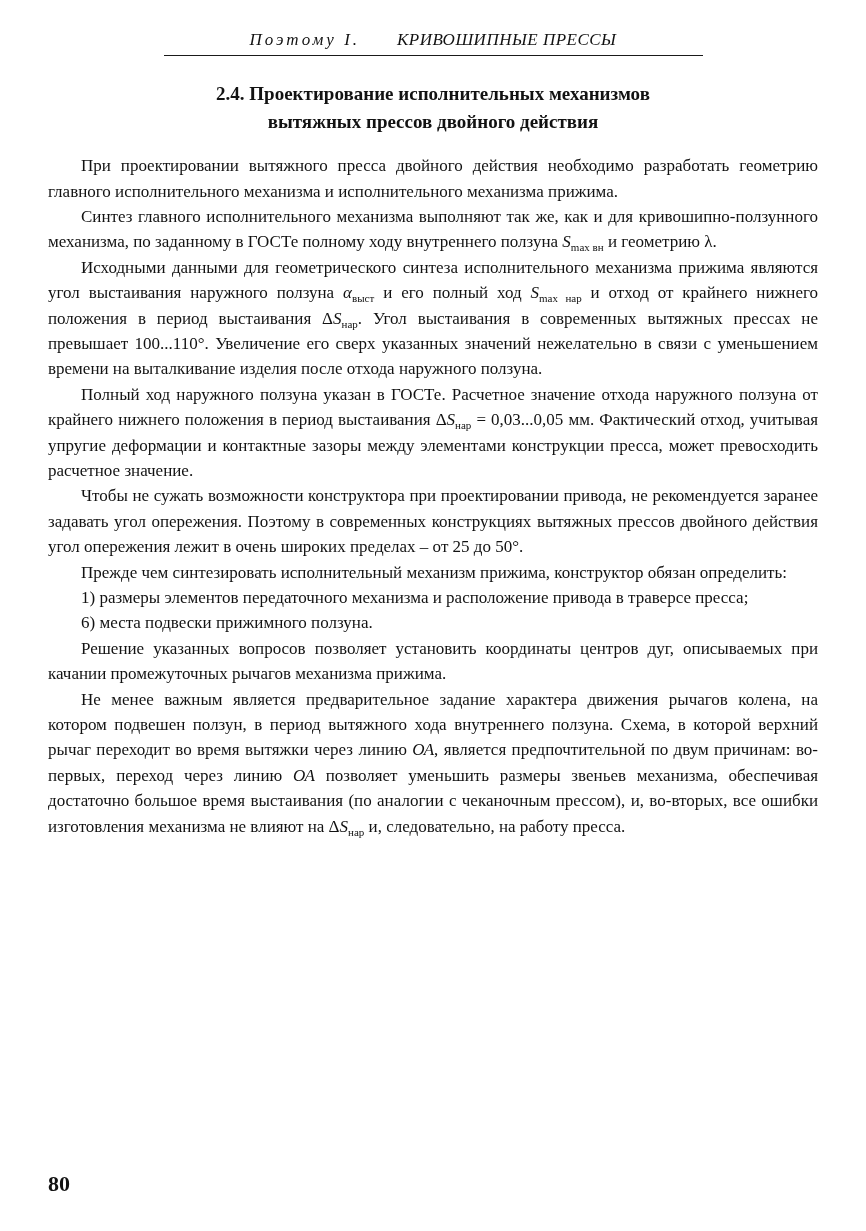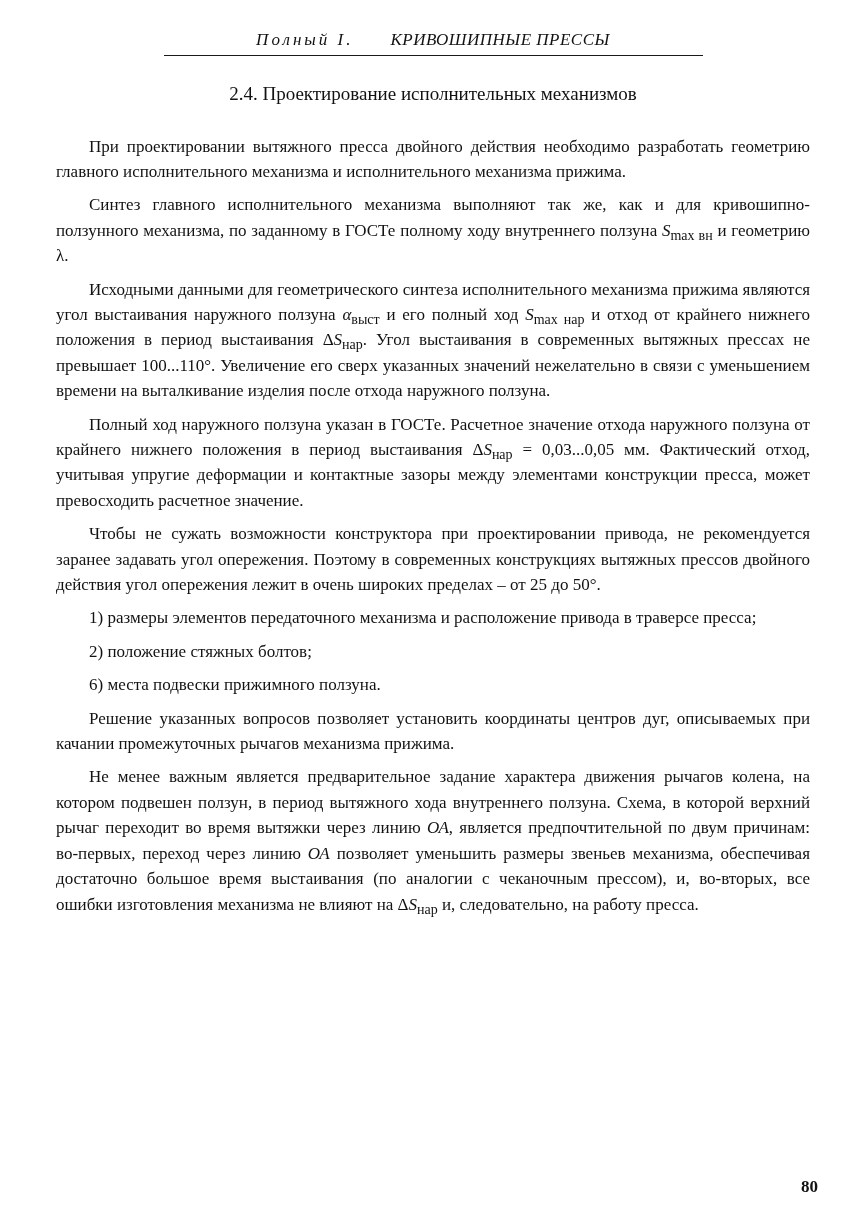--- a/index.html
+++ b/index.html
@@ -37,72 +37,72 @@
     margin-left: 31px;
   }
   .head-rule {
     border: none;
     border-top: 1.6px solid #1a1a1a;
     width: 70%;
     margin: 5px auto 0 auto;
   }
   h1.section-title {
     font-size: 19px;
-    font-weight: normal;
+    font-weight: bold;
     text-align: center;
     line-height: 1.45;
     margin: 24px 0 18px 0;
   }
   main.body-text {
     font-size: 17px;
     line-height: 25.4px;
     text-align: justify;
   }
   main.body-text p {
-    margin: 8px;
+    margin: 0;
     text-indent: 33px;
   }
   main.body-text sub {
-    font-size: 14px;
+    font-size: 11px;
     line-height: 0;
   }
   main.body-text i {
     font-style: italic;
   }
   footer.page-footer {
     margin-top: auto;
-    font-size: 17px;
+    font-size: 22px;
     font-weight: bold;
-    text-align: right;
   }
 </style>
 </head>
 <body>
 
 <div class="page">
 
   <header class="page-header">
     <div class="running-head">
-      <span class="rh1">Полный I.</span><span class="rh2">КРИВОШИПНЫЕ ПРЕССЫ</span>
+      <span class="rh1">Поэтому I.</span><span class="rh2">КРИВОШИПНЫЕ ПРЕССЫ</span>
     </div>
     <hr class="head-rule">
   </header>
 
   <h1 class="section-title">
     <span>2.4. Проектирование исполнительных механизмов</span><br>
+    <span>вытяжных прессов двойного действия</span>
   </h1>
 
   <main class="body-text" id="paragraphs">
       <p><span>При проектировании вытяжного пресса двойного действия необходимо разработать геометрию главного исполнительного механизма и исполнительного механизма прижима.</span></p>
       <p><span>Синтез главного исполнительного механизма выполняют так же, как и для кривошипно-ползунного механизма, по заданному в ГОСТе полному ходу внутреннего ползуна </span><i>S</i><sub>max вн</sub><span> и геометрию λ.</span></p>
       <p><span>Исходными данными для геометрического синтеза исполнительного механизма прижима являются угол выстаивания наружного ползуна </span><i>α</i><sub>выст</sub><span> и его полный ход </span><i>S</i><sub>max нар</sub><span> и отход от крайнего нижнего положения в период выстаивания </span><span>Δ</span><i>S</i><sub>нар</sub><span>. Угол выстаивания в современных вытяжных прессах не превышает 100...110°. Увеличение его сверх указанных значений нежелательно в связи с уменьшением времени на выталкивание изделия после отхода наружного ползуна.</span></p>
       <p><span>Полный ход наружного ползуна указан в ГОСТе. Расчетное значение отхода наружного ползуна от крайнего нижнего положения в период выстаивания </span><span>Δ</span><i>S</i><sub>нар</sub><span> = 0,03...0,05 мм. Фактический отход, учитывая упругие деформации и контактные зазоры между элементами конструкции пресса, может превосходить расчетное значение.</span></p>
       <p><span>Чтобы не сужать возможности конструктора при проектировании привода, не рекомендуется заранее задавать угол опережения. Поэтому в современных конструкциях вытяжных прессов двойного действия угол опережения лежит в очень широких пределах – от 25 до 50°.</span></p>
+      <p><span>Прежде чем синтезировать исполнительный механизм прижима, конструктор обязан определить:</span></p>
       <p><span>1) размеры элементов передаточного механизма и расположение привода в траверсе пресса;</span></p>
-      <p><span>2) положение стяжных болтов;</span></p>
       <p><span>6) места подвески прижимного ползуна.</span></p>
       <p><span>Решение указанных вопросов позволяет установить координаты центров дуг, описываемых при качании промежуточных рычагов механизма прижима.</span></p>
       <p><span>Не менее важным является предварительное задание характера движения рычагов колена, на котором подвешен ползун, в период вытяжного хода внутреннего ползуна. Схема, в которой верхний рычаг переходит во время вытяжки через линию </span><i>ОА</i><span>, является предпочтительной по двум причинам: во-первых, переход через линию </span><i>ОА</i><span> позволяет уменьшить размеры звеньев механизма, обеспечивая достаточно большое время выстаивания (по аналогии с чеканочным прессом), и, во-вторых, все ошибки изготовления механизма не влияют на </span><span>Δ</span><i>S</i><sub>нар</sub><span> и, следовательно, на работу пресса.</span></p>
     </main>
 
   <footer class="page-footer">
     <span>80</span>
   </footer>
 
 </div>

